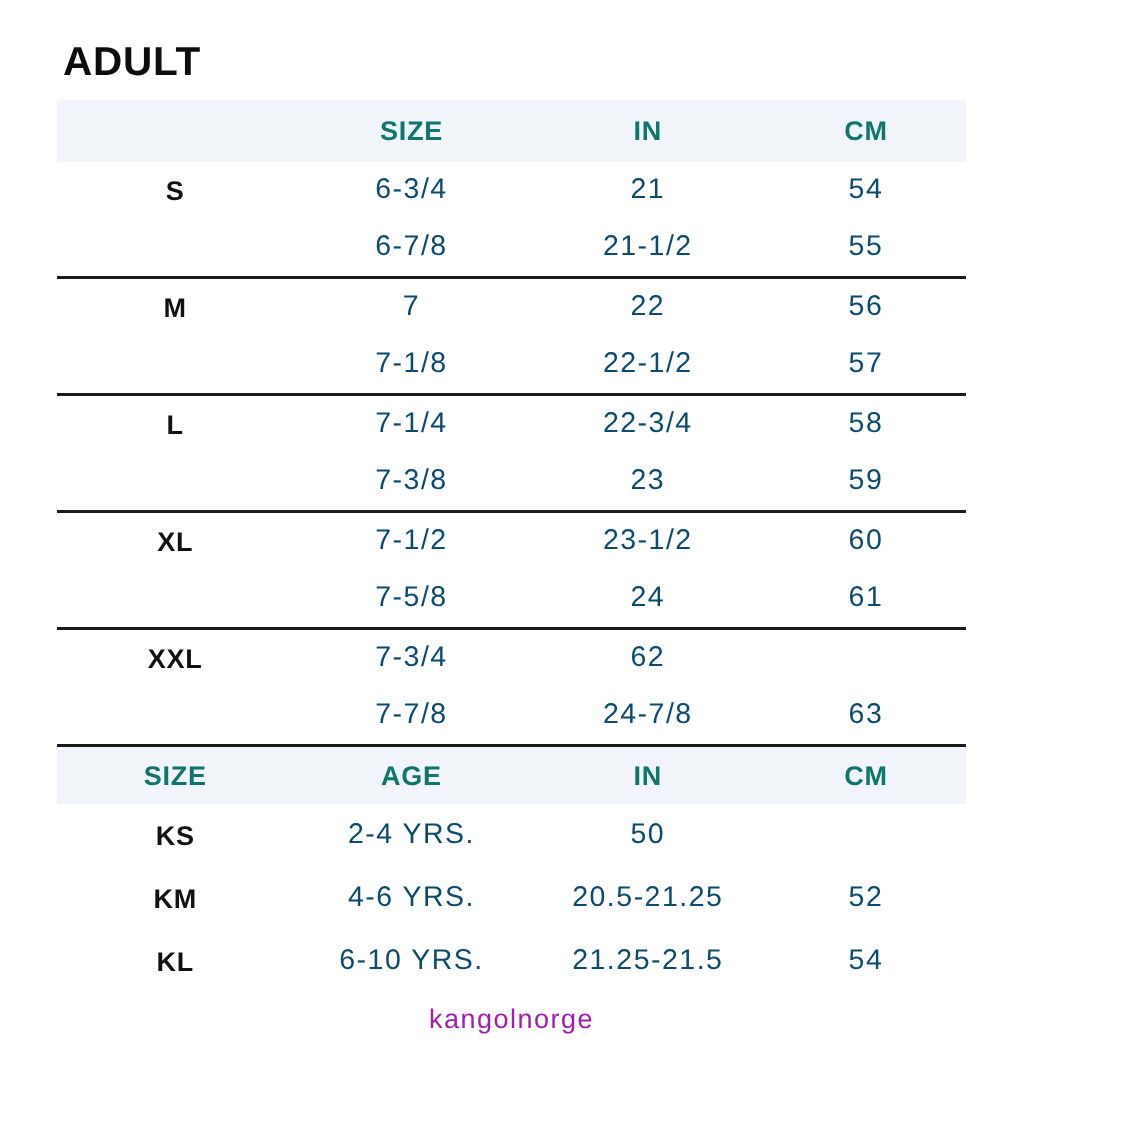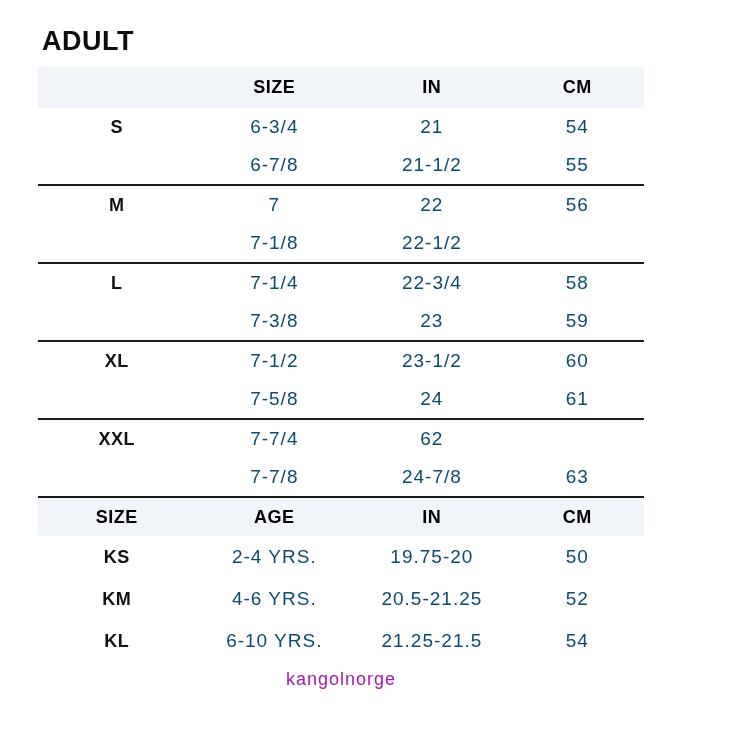--- a/index.html
+++ b/index.html
@@ -33,21 +33,21 @@
   }
   .thead {
     background: #f1f4f9;
     height: 41px;
   }
   .kids-table .thead { height: 38px; }
   .th {
     text-align: center;
     font-size: 18px;
     font-weight: 800;
-    color: #000000;
+    color: #0f766e;
     letter-spacing: 0.5px;
   }
   .group {
     border-bottom: 2px solid #1b1b1b;
   }
   .row { height: 38px; }
   .kids-table .row { height: 42px; border-bottom: none; }
   .td {
     text-align: center;
     font-size: 19px;
@@ -105,20 +105,21 @@
       <div class="tr row">
         <div class="td size-label">M</div>
         <div class="td">7</div>
         <div class="td">22</div>
         <div class="td">56</div>
       </div>
       <div class="tr row">
         <div class="td size-label"></div>
         <div class="td">7-1/8</div>
         <div class="td">22-1/2</div>
+        <div class="td">57</div>
       </div>
     </div>
 
     <div class="group">
       <div class="tr row">
         <div class="td size-label">L</div>
         <div class="td">7-1/4</div>
         <div class="td">22-3/4</div>
         <div class="td">58</div>
       </div>
@@ -141,21 +142,21 @@
         <div class="td size-label"></div>
         <div class="td">7-5/8</div>
         <div class="td">24</div>
         <div class="td">61</div>
       </div>
     </div>
 
     <div class="group">
       <div class="tr row">
         <div class="td size-label">XXL</div>
-        <div class="td">7-7/4</div>
+        <div class="td">7-3/4</div>
         <div class="td">62</div>
       </div>
       <div class="tr row">
         <div class="td size-label"></div>
         <div class="td">7-7/8</div>
         <div class="td">24-7/8</div>
         <div class="td">63</div>
       </div>
     </div>
   </div>
@@ -165,21 +166,20 @@
     <div class="tr thead">
       <div class="th">SIZE</div>
       <div class="th">AGE</div>
       <div class="th">IN</div>
       <div class="th">CM</div>
     </div>
 
     <div class="tr row">
       <div class="td size-label">KS</div>
       <div class="td">2-4 YRS.</div>
-      <div class="td">19.75-20</div>
       <div class="td">50</div>
     </div>
     <div class="tr row">
       <div class="td size-label">KM</div>
       <div class="td">4-6 YRS.</div>
       <div class="td">20.5-21.25</div>
       <div class="td">52</div>
     </div>
     <div class="tr row">
       <div class="td size-label">KL</div>

